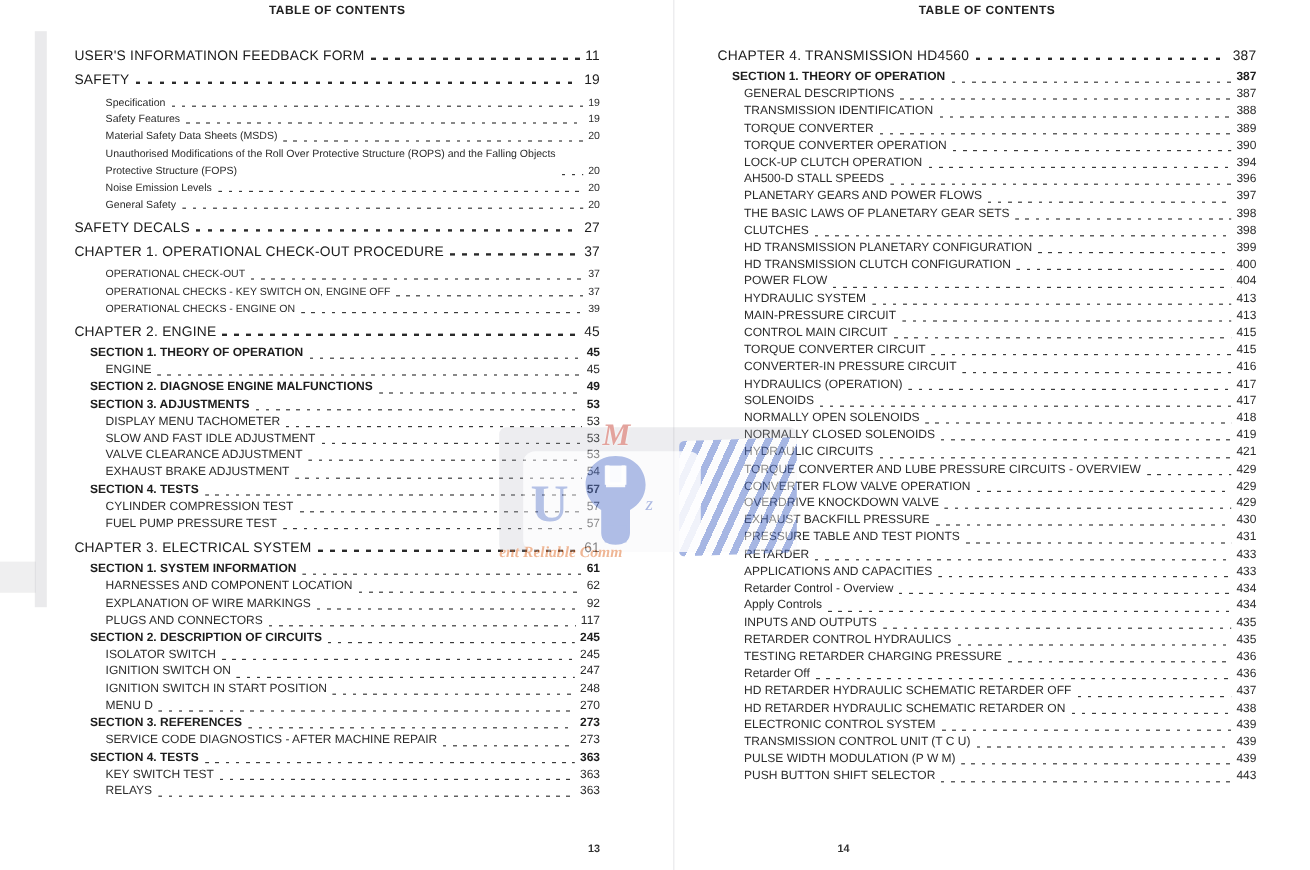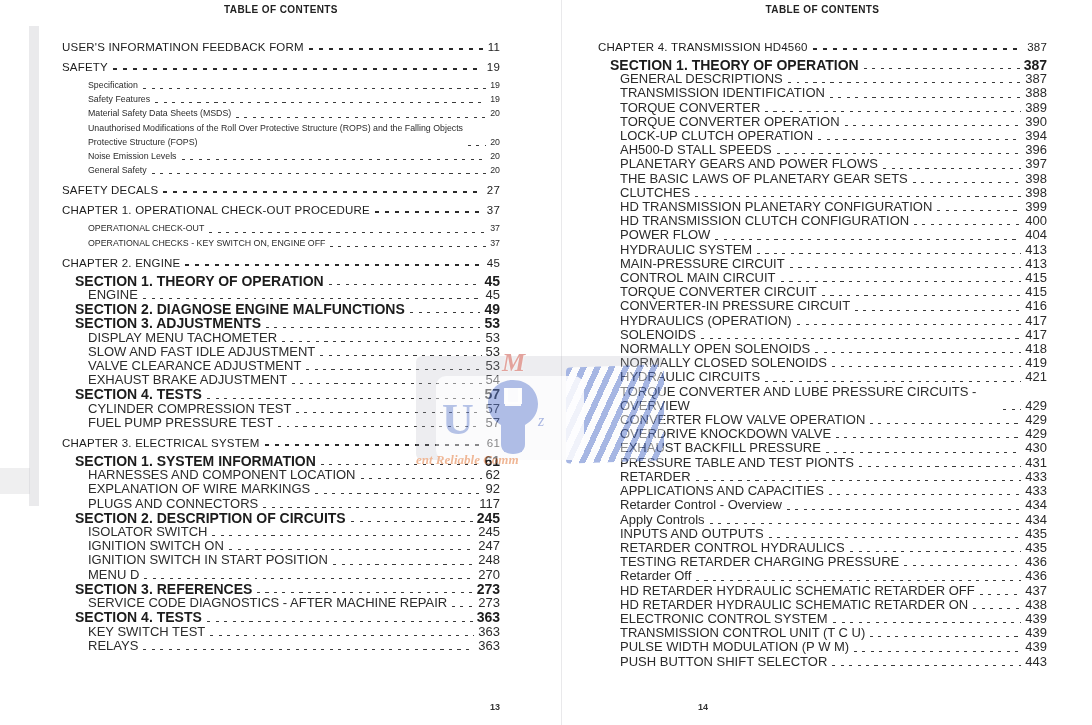--- a/index.html
+++ b/index.html
@@ -31,23 +31,23 @@
   .entry{display:flex;align-items:flex-end;}
   .entry .label{white-space:normal;}
   .entry .leader{
     flex:1;min-width:18px;height:1px;margin:0 4px 3px 5px;
     background:repeating-linear-gradient(to right,#3a3a3a 0 3px,transparent 3px 8.5px);
   }
   .entry .pagenum{text-align:right;flex:0 0 auto;}
   .lvl-chapter{font-size:11.5px;font-weight:normal;margin:6px 0 4px 0;line-height:14px;letter-spacing:.2px;}
   .lvl-chapter .leader{height:2px;margin-bottom:4px;
     background:repeating-linear-gradient(to right,#2a2a2a 0 4px,transparent 4px 10px);}
-  .lvl-section{font-size:14px;font-weight:bold;padding-left:13px;line-height:14.2px;}
+  .lvl-section{font-size:10px;font-weight:bold;padding-left:13px;line-height:14.2px;}
   .lvl-item{font-size:8.8px;padding-left:26px;line-height:14.2px;color:#2b2b2b;}
-  .lvl-item2{font-size:13px;padding-left:26px;line-height:14.2px;color:#2b2b2b;justify-content:space-between;}
+  .lvl-item2{font-size:10px;padding-left:26px;line-height:14.2px;color:#2b2b2b;justify-content:space-between;}
   #page-right-col .lvl-section{padding-left:12px;}
   #page-right-col .lvl-item2,#page-right-col .lvl-item{padding-left:22px;}
   
   #watermark{
     position:absolute;left:416px;top:350px;width:248px;height:122px;
     pointer-events:none;z-index:5;opacity:.50;
   }
   #wm-box{position:absolute;left:0;top:6px;width:100%;height:104px;
     background:rgba(176,178,188,.45);border-radius:6px;}
   #wm-card{position:absolute;left:20px;top:26px;width:148px;height:84px;
@@ -133,20 +133,25 @@
     <div class="entry lvl-item">
       <span class="label">OPERATIONAL CHECK-OUT</span>
       <span class="leader"></span>
       <span class="pagenum">37</span>
     </div>
     <div class="entry lvl-item">
       <span class="label">OPERATIONAL CHECKS - KEY SWITCH ON, ENGINE OFF</span>
       <span class="leader"></span>
       <span class="pagenum">37</span>
     </div>
+    <div class="entry lvl-item">
+      <span class="label">OPERATIONAL CHECKS - ENGINE ON</span>
+      <span class="leader"></span>
+      <span class="pagenum">39</span>
+    </div>
     <div class="entry lvl-chapter">
       <span class="label">CHAPTER 2. ENGINE</span>
       <span class="leader"></span>
       <span class="pagenum">45</span>
     </div>
     <div class="entry lvl-section">
       <span class="label">SECTION 1. THEORY OF OPERATION</span>
       <span class="leader"></span>
       <span class="pagenum">45</span>
     </div>

